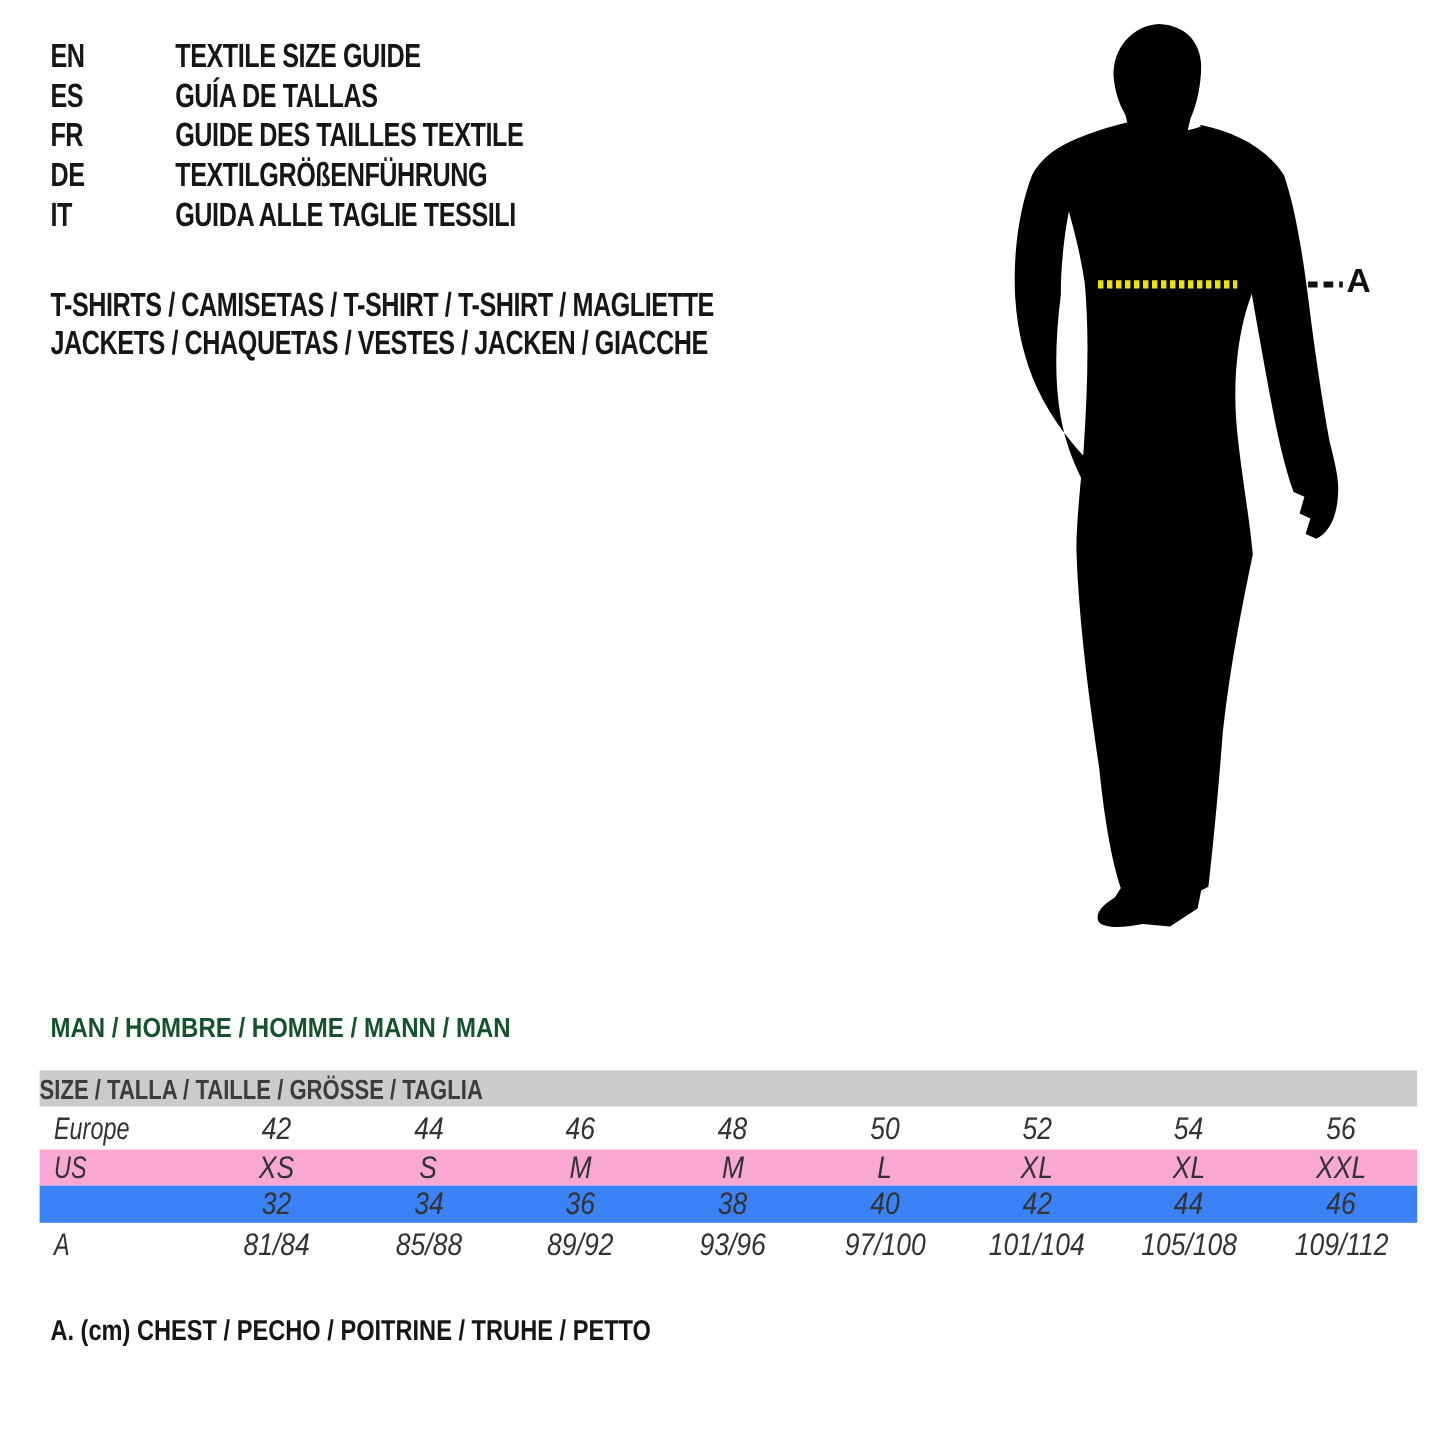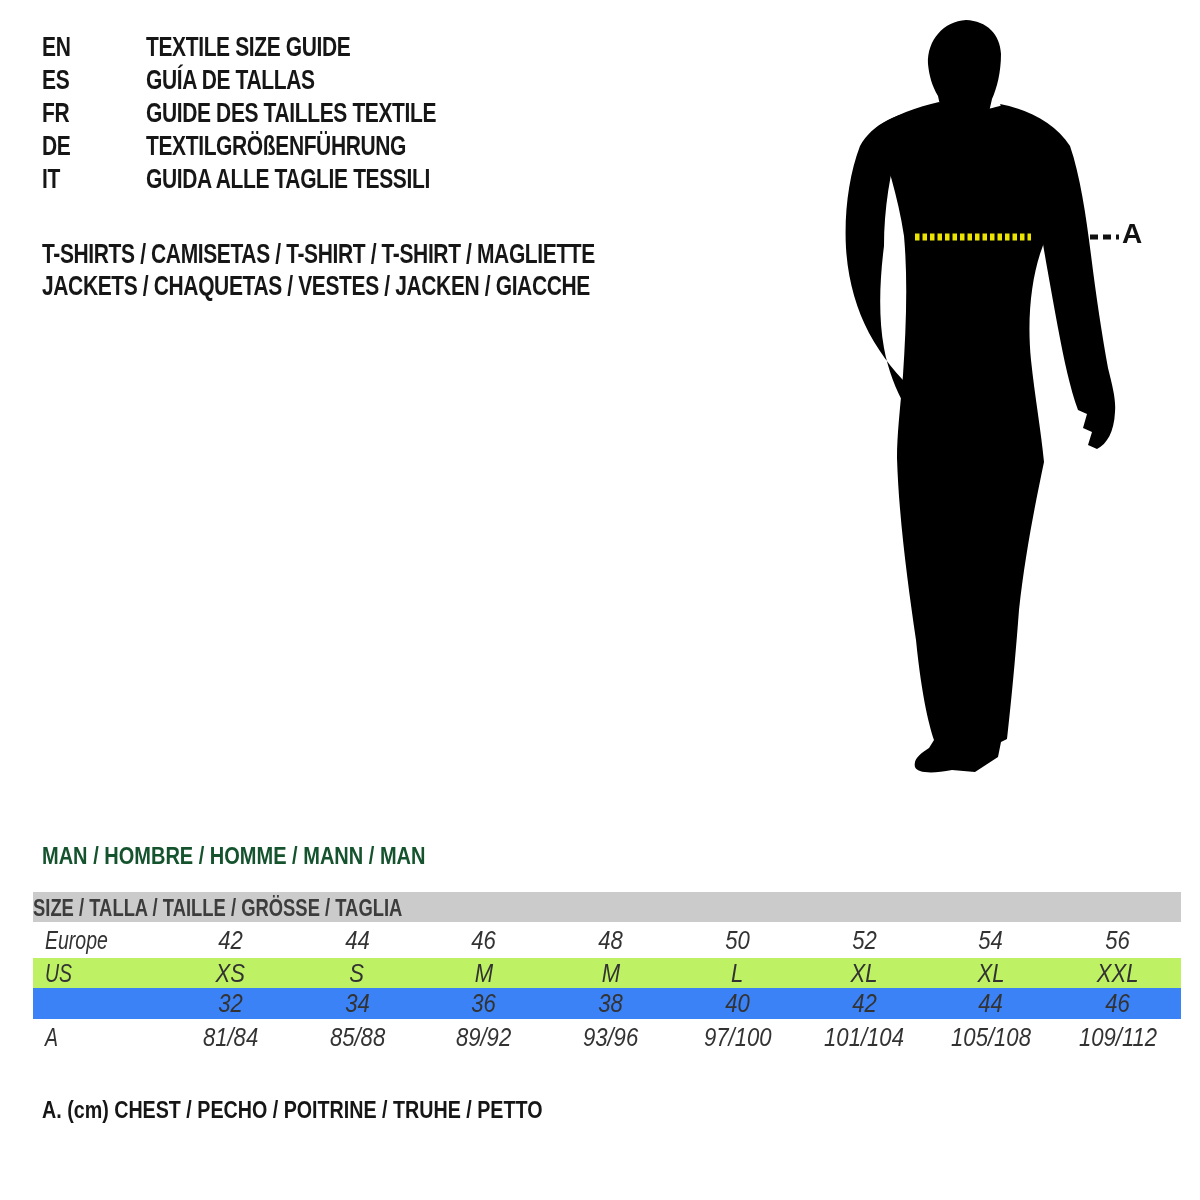--- a/index.html
+++ b/index.html
@@ -155,21 +155,21 @@
       <span class="cell"><span class="cond-mid">42</span></span>
       <span class="cell"><span class="cond-mid">44</span></span>
       <span class="cell"><span class="cond-mid">46</span></span>
       <span class="cell"><span class="cond-mid">48</span></span>
       <span class="cell"><span class="cond-mid">50</span></span>
       <span class="cell"><span class="cond-mid">52</span></span>
       <span class="cell"><span class="cond-mid">54</span></span>
       <span class="cell"><span class="cond-mid">56</span></span>
     </div>
 
-    <div class="trow r-us" style="background:#bef264;">
+    <div class="trow r-us" style="background:#f9a8d4;">
       <span class="label"><span class="cond">US</span></span>
       <span class="cell"><span class="cond-mid">XS</span></span>
       <span class="cell"><span class="cond-mid">S</span></span>
       <span class="cell"><span class="cond-mid">M</span></span>
       <span class="cell"><span class="cond-mid">M</span></span>
       <span class="cell"><span class="cond-mid">L</span></span>
       <span class="cell"><span class="cond-mid">XL</span></span>
       <span class="cell"><span class="cond-mid">XL</span></span>
       <span class="cell"><span class="cond-mid">XXL</span></span>
     </div>

